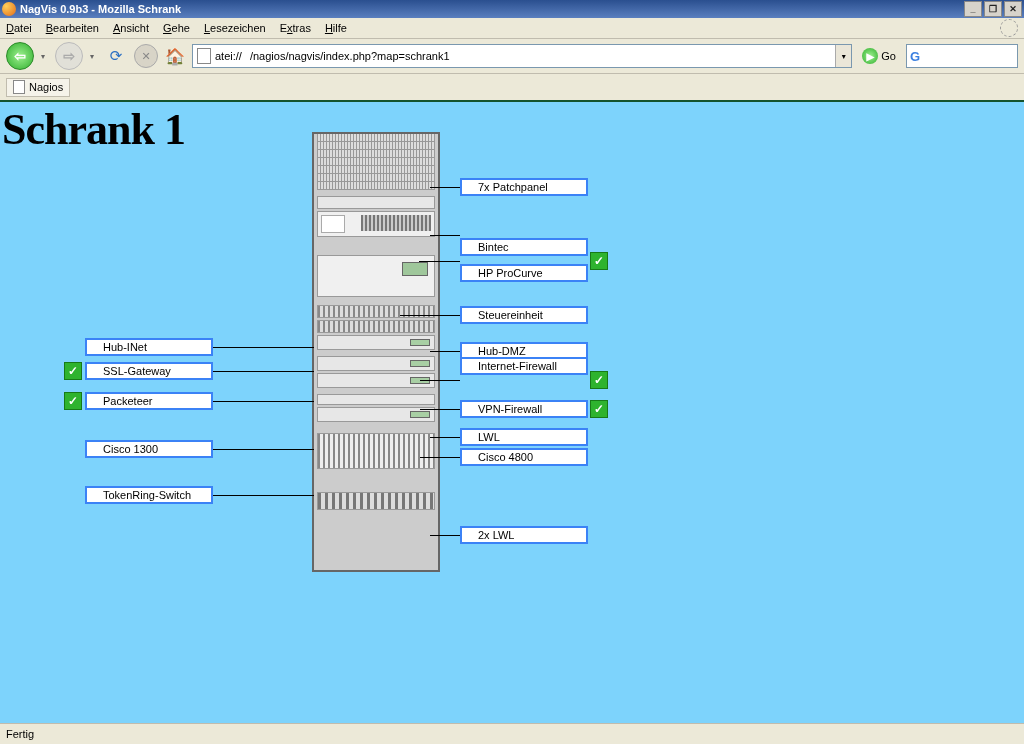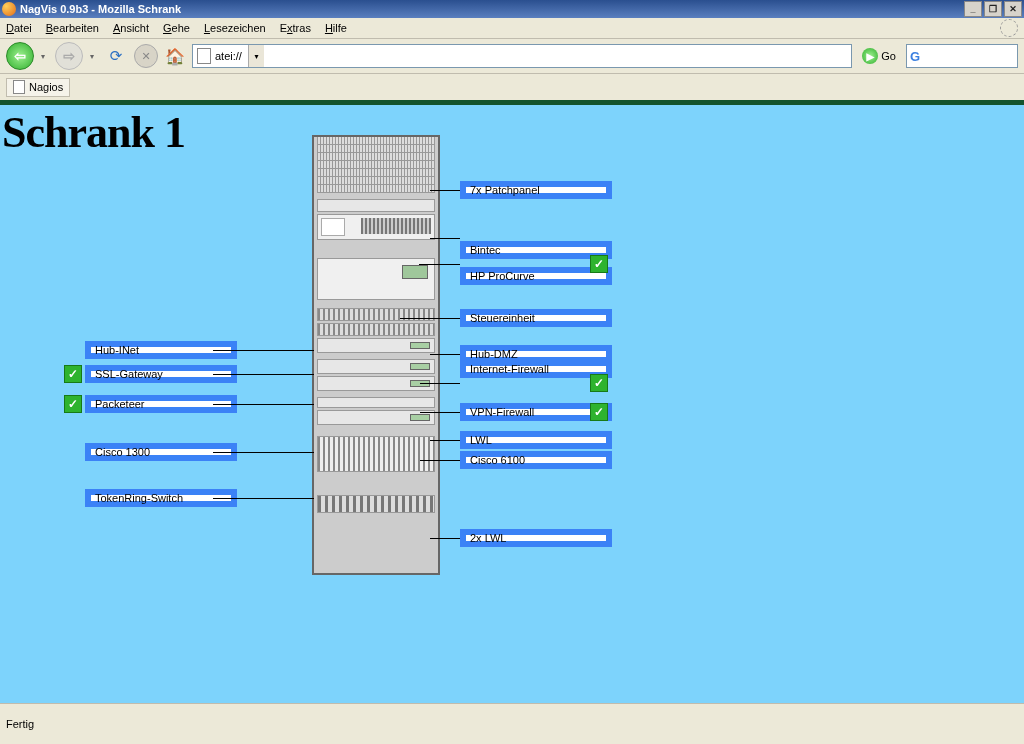--- a/index.html
+++ b/index.html
@@ -22,32 +22,32 @@
   .stop{width:22px;height:22px;border-radius:50%;background:#d8d4c7;border:1px solid #aaa;display:flex;align-items:center;justify-content:center;color:#888;font-size:11px}
   .home{width:22px;height:22px;display:flex;align-items:center;justify-content:center;font-size:16px}
   .urlbox{flex:1;height:22px;background:#fff;border:1px solid #7a98af;display:flex;align-items:center}
   .urlbox .pageico{width:12px;height:14px;margin:0 4px;border:1px solid #888;background:#fff}
   .urlbox input{flex:1;border:none;font-size:11px;outline:none}
   .urlbox .ddbtn{width:15px;height:100%;background:#eae6d8;border-left:1px solid #aaa;display:flex;align-items:center;justify-content:center;font-size:8px}
   .gobtn{display:flex;align-items:center;gap:3px;margin:0 4px}
   .gobtn .gp{width:16px;height:16px;border-radius:50%;background:radial-gradient(#9df08f,#2fae2c);display:flex;align-items:center;justify-content:center;color:#fff;font-size:10px;font-weight:bold}
   .searchbox{width:110px;height:22px;background:#fff;border:1px solid #7a98af;display:flex;align-items:center}
   .searchbox .g{color:#3a7fe0;font-weight:bold;margin-left:3px;font-size:13px}
-  .tabbar{height:22px;background:#ece9d8;border-bottom:5px solid #14532d;display:flex;align-items:center;padding:2px 6px}
+  .tabbar{height:22px;background:#ece9d8;border-bottom:2px solid #14532d;display:flex;align-items:center;padding:2px 6px}
   .tab{display:flex;align-items:center;gap:4px;background:#f5f3ea;border:1px solid #c0bcae;padding:1px 6px;height:15px}
   .tab .ti{width:10px;height:12px;border:1px solid #888;background:#fff}
   .content{position:relative;height:630px;background:#7dd3fc;overflow:hidden}
   .pgtitle{position:absolute;top:2px;left:2px;font-size:44px;font-weight:bold;letter-spacing:-1px;font-family:"Times New Roman",serif}
   .rack{position:absolute;top:30px;left:312px;width:128px;height:440px;background:#ccc;border:2px solid #666;box-sizing:border-box}
-  .lbl{position:absolute;width:152px;height:18px;border:6px solid #3b82f6;background:#fff;font-size:11px;display:flex;align-items:center;padding:0 4px;box-sizing:border-box}
+  .lbl{position:absolute;width:128px;height:18px;border:2px solid #3b82f6;background:#fff;font-size:11px;display:flex;align-items:center;padding:0 16px;box-sizing:border-box}
   .lbl.right{left:460px}
   .lbl.left{left:85px}
   .statusok{position:absolute;width:18px;height:18px;background:#2eb32e;border:1px solid #177a17;display:flex;align-items:center;justify-content:center;color:#fff;font-weight:bold;font-size:12px;box-sizing:border-box}
   .leadline{position:absolute;background:#000;height:1px}
-  .statusbar{position:absolute;bottom:0;left:0;right:0;height:20px;background:#ece9d8;border-top:1px solid #c0bcae;display:flex;align-items:center;padding:10px 6px;font-size:11px}
+  .statusbar{position:absolute;bottom:0;left:0;right:0;height:20px;background:#ece9d8;border-top:1px solid #c0bcae;display:flex;align-items:center;padding:0 6px;font-size:11px}
   
   .pp{height:7px;border-bottom:1px solid #999;background:repeating-linear-gradient(90deg,#999 0 1px,#ddd 1px 3px);margin:0 3px}
   .bintec{height:11px;margin:2px 3px;background:#e7e7e7;border:1px solid #999}
   .procurve{height:24px;margin:2px 3px;background:#f0f0f0;border:1px solid #999;position:relative}
   .procurve::before{content:"";position:absolute;left:3px;top:3px;width:22px;height:16px;background:#fff;border:1px solid #aaa}
   .procurve::after{content:"";position:absolute;right:3px;top:3px;width:70px;height:16px;background:repeating-linear-gradient(90deg,#777 0 2px,#ccc 2px 4px)}
   .steuer{height:40px;margin:6px 3px 2px;background:#f0f0f0;border:1px solid #999;position:relative}
   .steuer::after{content:"";position:absolute;right:6px;top:6px;width:24px;height:12px;background:#9fc79b;border:1px solid #666}
   .hub{height:11px;margin:2px 3px;background:repeating-linear-gradient(90deg,#888 0 2px,#ddd 2px 5px);border:1px solid #999}
   .srv{height:13px;margin:2px 3px;background:#e7e7e7;border:1px solid #999;position:relative}
@@ -88,20 +88,21 @@
   <div class="navbtn fwd">
       <span class="arrow">⇨</span>
     </div>
     <span class="dd">▾</span>
   <div class="rld">⟳</div>
   <div class="stop">✕</div>
   <div class="home">🏠</div>
   <div class="urlbox">
     <div class="pageico"></div>
     <span style="margin-right:6px">atei://</span>
+    <input value="/nagios/nagvis/index.php?map=schrank1" style="">
     <div class="ddbtn">▾</div>
   </div>
   <div class="gobtn">
     <div class="gp">▶</div>
     <span>Go</span>
   </div>
   <div class="searchbox">
     <span class="g">G</span>
   </div>
 </div>
@@ -172,21 +173,21 @@
   <div class="lbl right" style="top:298px">
       <span>VPN-Firewall</span>
     </div>
   <div class="statusok" style="top:298px;left:590px">
       <span>✓</span>
     </div>
   <div class="lbl right" style="top:326px">
       <span>LWL</span>
     </div>
   <div class="lbl right" style="top:346px">
-      <span>Cisco 6100</span>
+      <span>Cisco 4800</span>
     </div>
   <div class="lbl right" style="top:424px">
       <span>2x LWL</span>
     </div>
 
   <div class="lbl left" style="top:236px">
       <span>Hub-INet</span>
     </div>
   <div class="lbl left" style="top:260px">
       <span>SSL-Gateway</span>

